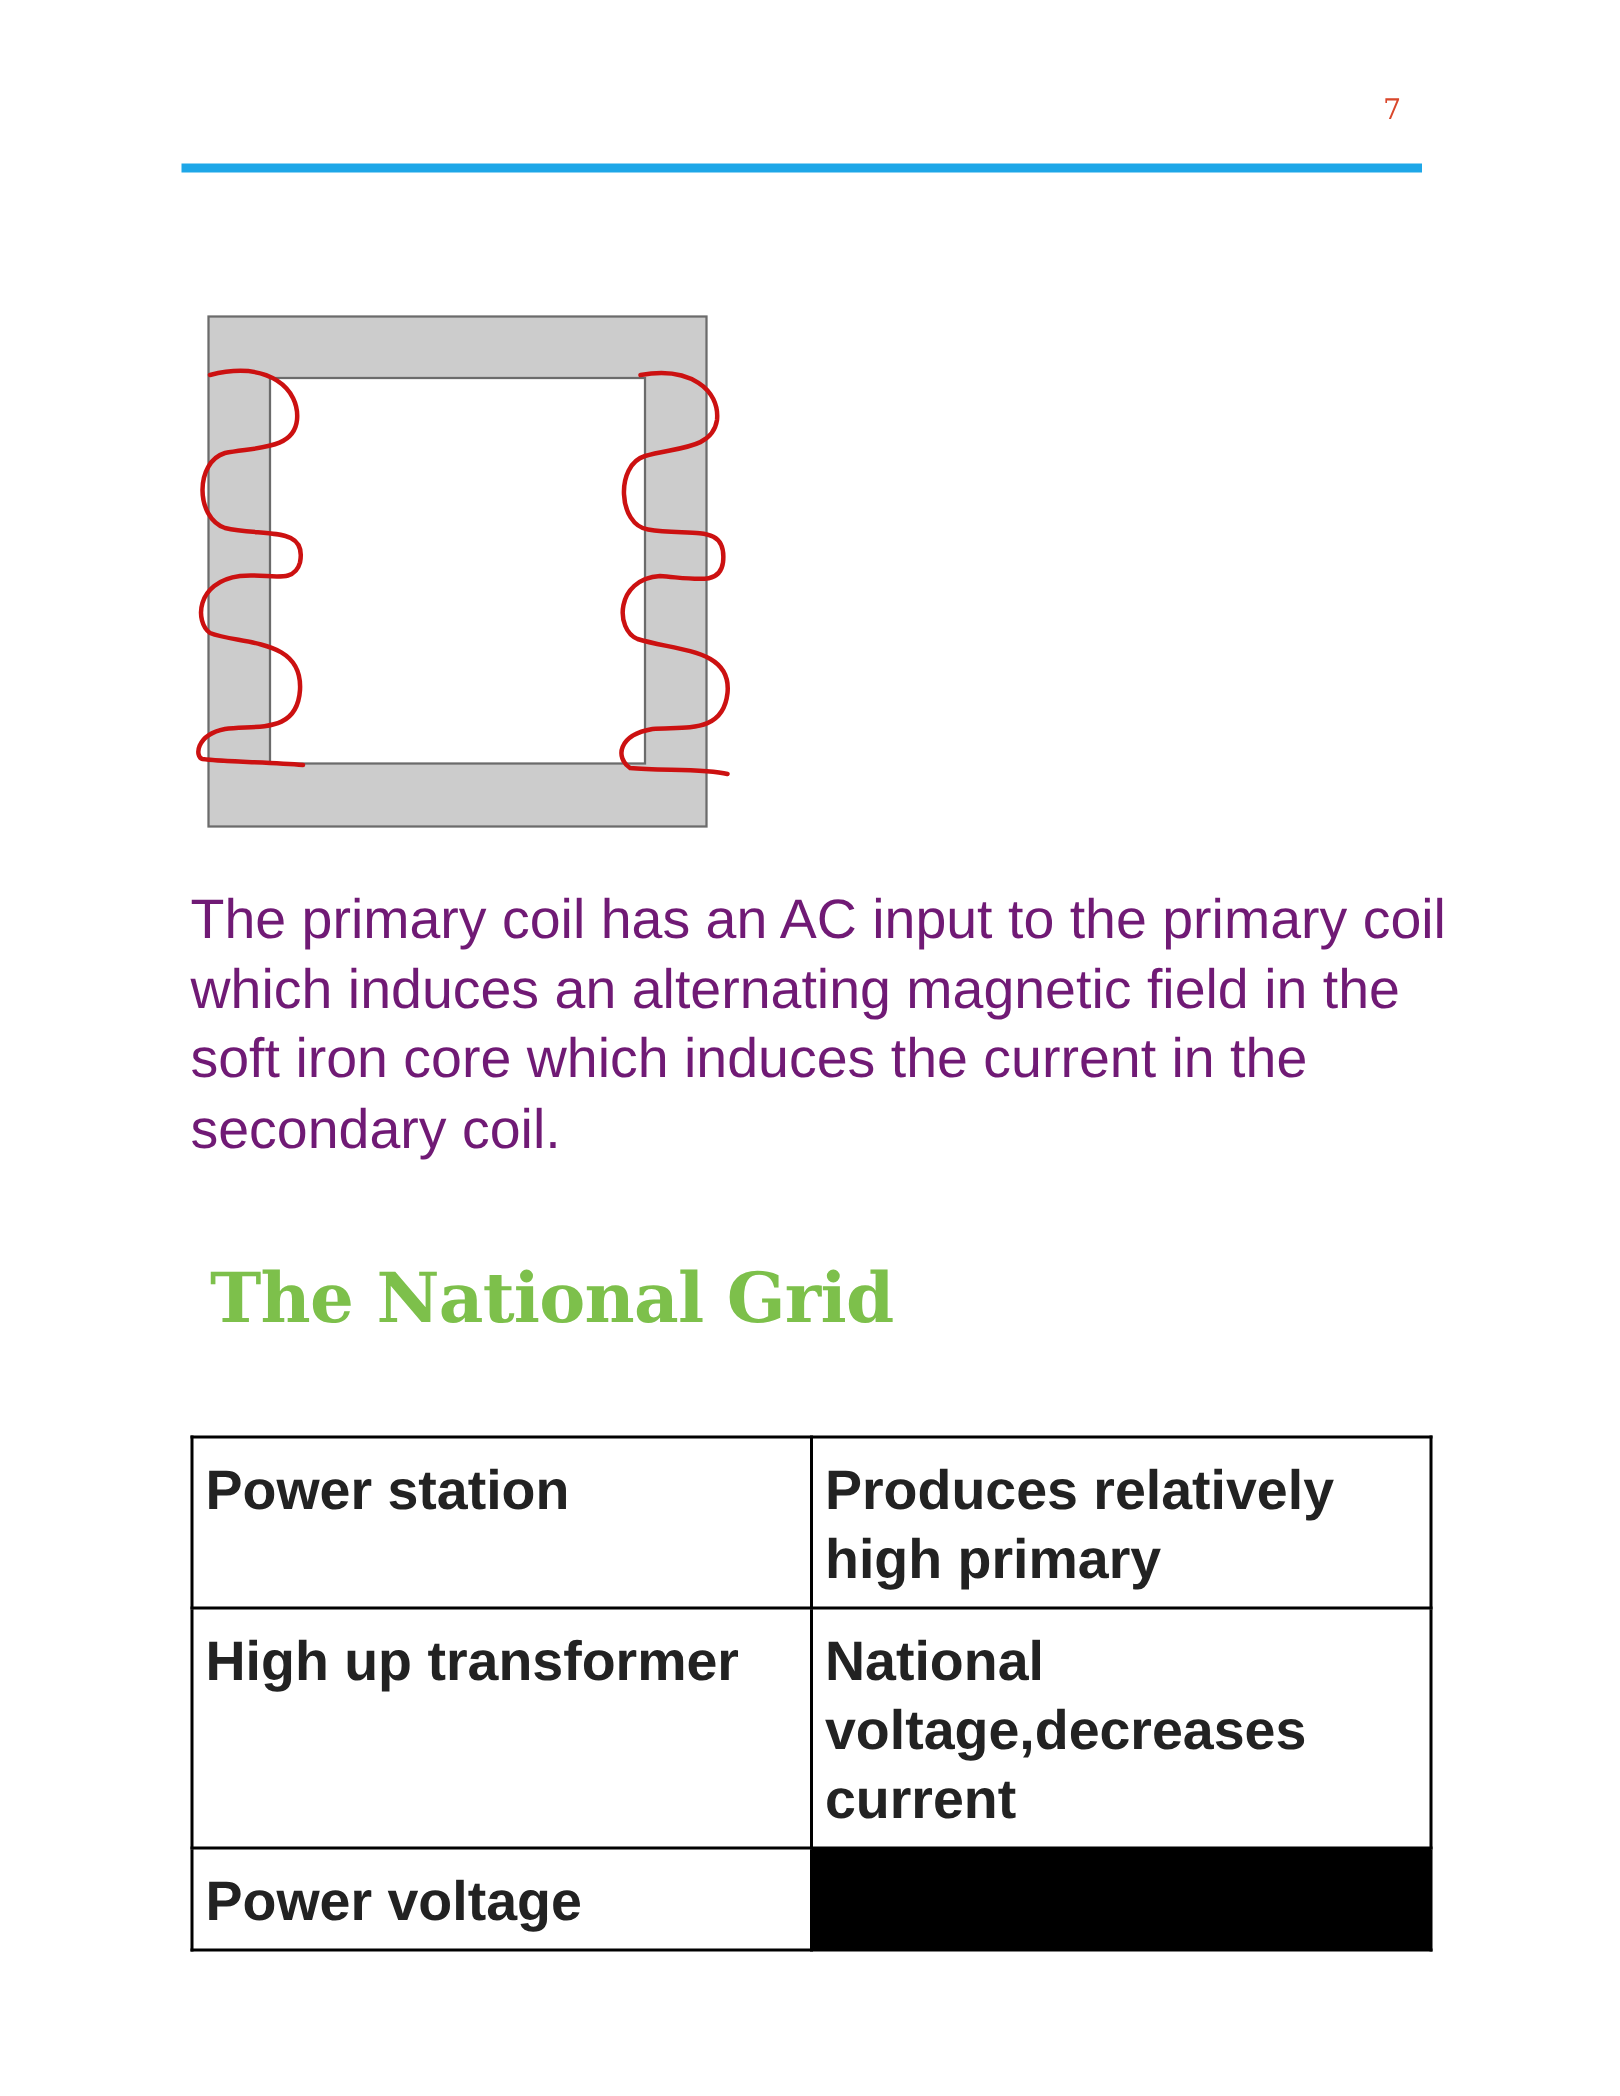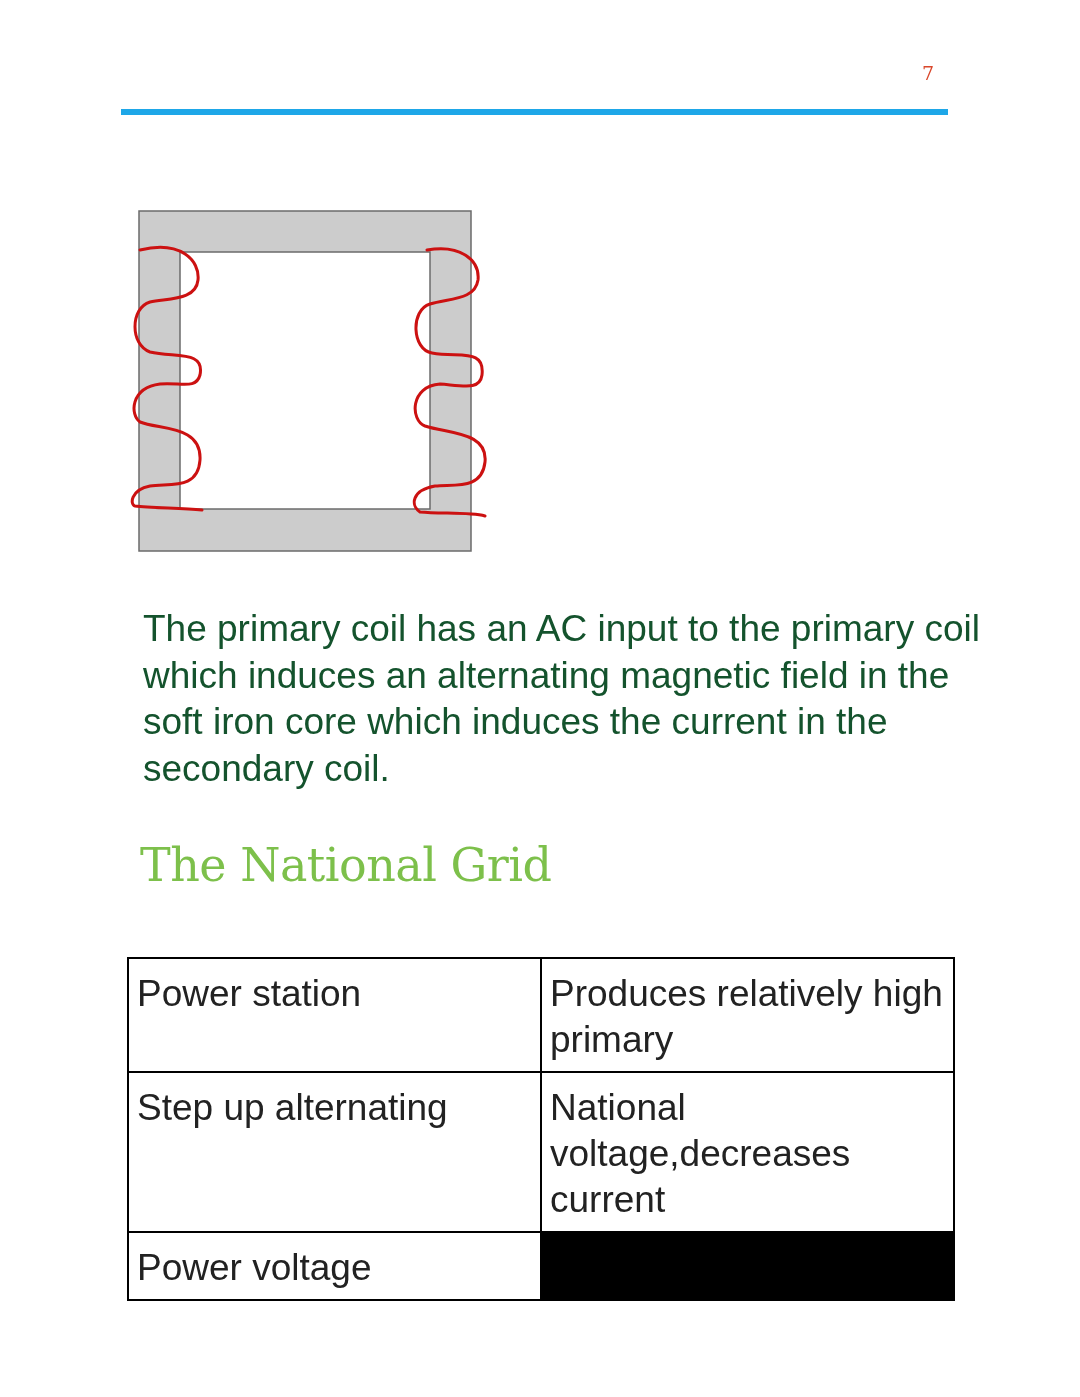--- a/index.html
+++ b/index.html
@@ -1,23 +1,23 @@
 <!DOCTYPE html>
 <html><head>
 <meta charset="utf-8">
 <style>
   html, body { margin: 0; padding: 0; background: #ffffff; }
   body { width: 1080px; height: 1397px; position: relative; overflow: hidden; font-family: "Liberation Sans", sans-serif; }
   .page-num { position: absolute; left: 922px; top: 62px; font-family: "DejaVu Serif", serif; font-size: 19px; color: #d9472b; }
   .top-rule { position: absolute; left: 121px; top: 109px; width: 827px; height: 6px; background: #1ea7e8; }
   .diagram { position: absolute; left: 120px; top: 200px; width: 380px; height: 370px; }
-  .paragraph { position: absolute; left: 127px; top: 590px; width: 840px; font-size: 37px; line-height: 46.5px; color: #14532d; margin: 16px; }
-  .heading { position: absolute; left: 140px; top: 838px; margin: 0; font-family: "DejaVu Serif", serif; font-weight: normal; font-size: 46px; color: #7dc04b; letter-spacing: -0.5px; }
+  .paragraph { position: absolute; left: 127px; top: 590px; width: 840px; font-size: 37px; line-height: 46.5px; color: #701a75; margin: 0; }
+  .heading { position: absolute; left: 140px; top: 838px; margin: 0; font-family: "DejaVu Serif", serif; font-weight: bold; font-size: 46px; color: #7dc04b; letter-spacing: -0.5px; }
   table.grid { position: absolute; left: 127px; top: 957px; width: 828px; border-collapse: collapse; }
-  table.grid td { border: 2px solid #000; vertical-align: top; font-size: 37px; line-height: 46px; color: #222; padding: 12px 8px 8px 8px; width: 50%; }
+  table.grid td { border: 2px solid #000; vertical-align: top; font-size: 37px; line-height: 46px; color: #222; padding: 12px 8px 8px 8px; width: 50%; font-weight: bold; }
   table.grid tr.r1 td { height: 90px; }
   table.grid tr.r2 td { height: 136px; }
   table.grid tr.r3 td { height: 46px; }
   td.blacked { background: #000; }
 </style>
 </head>
 <body>
 
 <div class="page-num">7</div>
 <div class="top-rule"></div>
@@ -35,21 +35,21 @@
 
 <h2 class="heading">The National Grid</h2>
 
 <table class="grid">
   <tbody>
       <tr class="r1">
     <td>Power station</td>
     <td>Produces relatively high primary</td>
   </tr>
   <tr class="r2">
-    <td>Step up alternating</td>
+    <td>High up transformer</td>
     <td>National voltage,decreases current</td>
   </tr>
   <tr class="r3">
     <td>Power voltage</td>
     <td class="blacked"></td>
   </tr>
 </tbody>
   </table>
 
 </body></html>

